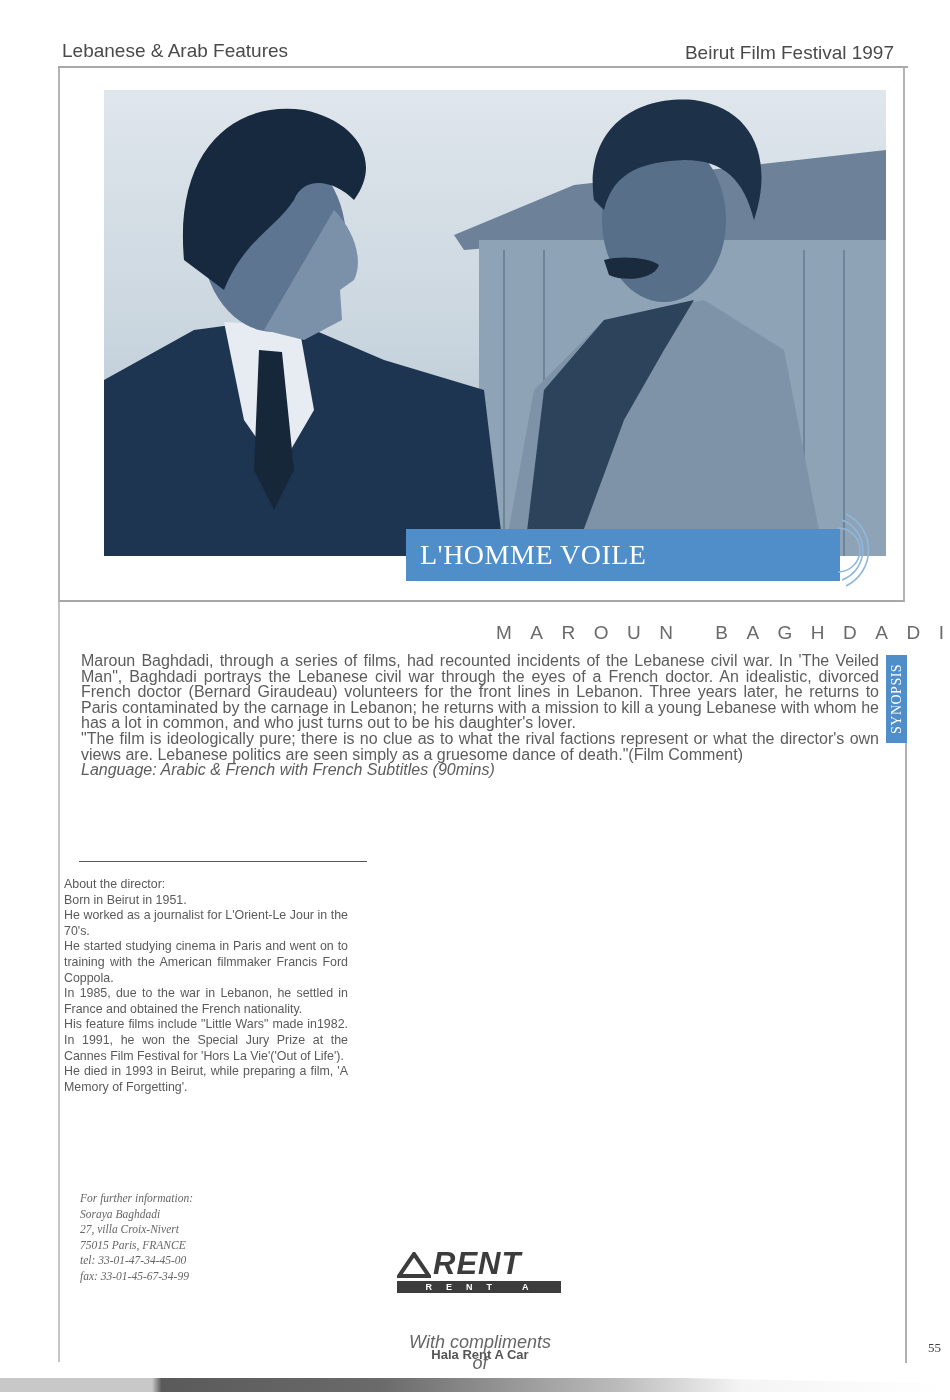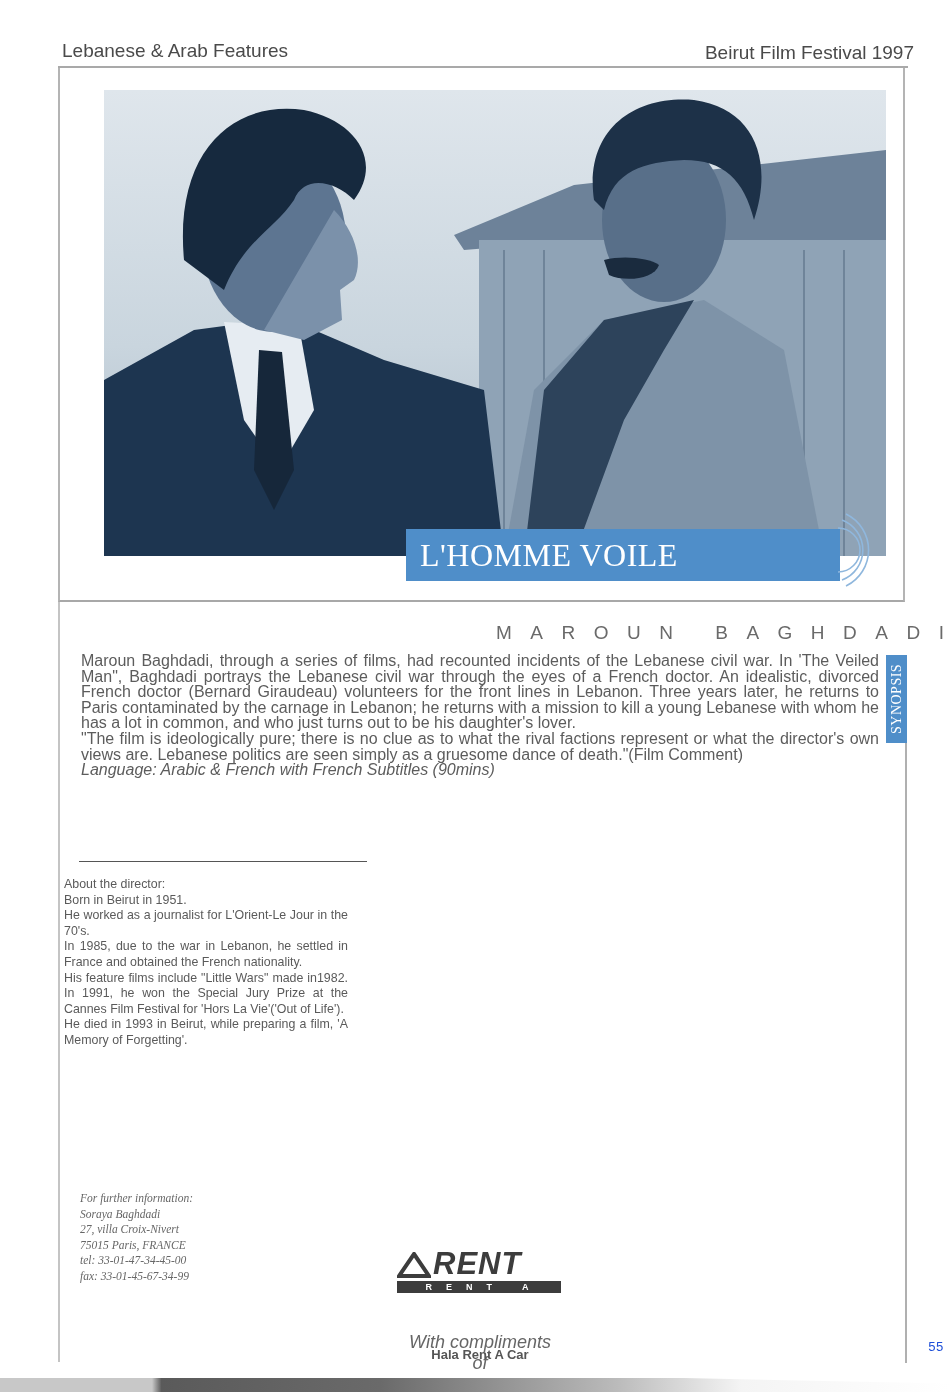--- a/index.html
+++ b/index.html
@@ -1,38 +1,38 @@
 <!DOCTYPE html>
 <html><head>
 <meta charset="utf-8">
 <style>
   html, body { margin: 0; padding: 0; }
   body {
     width: 950px; height: 1400px; position: relative; overflow: hidden;
     background: #ffffff; font-family: "Liberation Sans", sans-serif; color: #555;
   }
   .header-left { position: absolute; left: 62px; top: 40px; font-size: 19px; color: #4a4a4a; }
-  .header-right { position: absolute; right: 36px; top: 42px; font-size: 19px; color: #4a4a4a; }
+  .header-right { position: absolute; right: 56px; top: 42px; font-size: 19px; color: #4a4a4a; }
   .header-rule { position: absolute; left: 58px; top: 66px; width: 850px; height: 2px; background: #a9a9a9; }
 
   .photo-frame {
     position: absolute; left: 58px; top: 68px; width: 847px; height: 534px;
     border-left: 2px solid #b4b4b4; border-right: 2px solid #b4b4b4; border-bottom: 2px solid #a8a8a8;
     box-sizing: border-box;
   }
   .photo {
     position: absolute; left: 104px; top: 90px; width: 782px; height: 466px; overflow: hidden;
     background: linear-gradient(180deg, #dfe6ec 0%, #c9d5de 55%, #a9b8c6 100%);
   }
   .photo svg { position: absolute; left: 0; top: 0; }
 
   .title-box {
     position: absolute; left: 406px; top: 529px; width: 434px; height: 52px;
     background: #4f8ec9; color: #ffffff;
-    font-family: "Liberation Serif", "DejaVu Serif", serif; font-size: 32px; line-height: 52px;
+    font-family: "Liberation Serif", "DejaVu Serif", serif; font-size: 28px; line-height: 52px;
     padding-left: 14px; box-sizing: border-box; letter-spacing: 0.5px; white-space: nowrap;
   }
   .arcs { position: absolute; left: 830px; top: 510px; }
 
   .director-name {
     position: absolute; left: 496px; top: 622px; font-size: 19px; color: #6a6a6a;
     letter-spacing: 18.5px; white-space: nowrap;
   }
 
   .synopsis {
@@ -79,21 +79,21 @@
   .compliments {
     position: absolute; left: 400px; top: 1332px; width: 160px; text-align: center;
     font-family: Liberation Sans, sans-serif; font-style: italic; font-size: 18px; color: #666;
   }
   .sponsor {
     position: absolute; left: 400px; top: 1347px; width: 160px; text-align: center;
     font-weight: bold; font-size: 13px; color: #555;
   }
   .page-number {
     position: absolute; left: 928px; top: 1340px;
-    font-family: Liberation Mono, monospace; font-size: 13px; color: #1d4ed8;
+    font-family: Liberation Serif, serif; font-size: 13px; color: #404040;
   }
   .bottom-streak {
     position: absolute; left: 0; top: 1378px; width: 950px; height: 14px;
     background: linear-gradient(90deg, #c8c8c8 0%, #c8c8c8 16%, #5a5a5a 17%, #6a6a6a 40%, #bbbbbb 65%, #f4f4f4 78%, #ffffff 100%);
     clip-path: polygon(0 0, 72% 0, 100% 40%, 100% 100%, 0 100%);
   }
 </style>
 </head>
 <body>
 
@@ -150,20 +150,21 @@
 </div>
 <div class="synopsis-tab">SYNOPSIS</div>
 <div class="right-rule"></div>
 <div class="left-rule"></div>
 
 <div class="about-rule"></div>
 <div class="about">
   <p>About the director:</p>
   <p>Born in Beirut in 1951.</p>
   <p>He worked as a journalist for L'Orient-Le Jour in the 70's.</p>
+  <p>He started studying cinema in Paris and went on to training with the American filmmaker Francis Ford Coppola.</p>
   <p>In 1985, due to the war in Lebanon, he settled in France and  obtained the French nationality.</p>
   <p>His feature  films include "Little Wars" made in1982. In 1991, he won the Special Jury Prize at the Cannes Film Festival for 'Hors La Vie'('Out of Life').</p>
   <p>He died in 1993 in Beirut, while preparing a film, 'A Memory of Forgetting'.</p>
 </div>
 
 <div class="contact">
   <p>For further information:</p>
   <p>Soraya Baghdadi</p>
   <p>27, villa Croix-Nivert</p>
   <p>75015 Paris, FRANCE</p>

